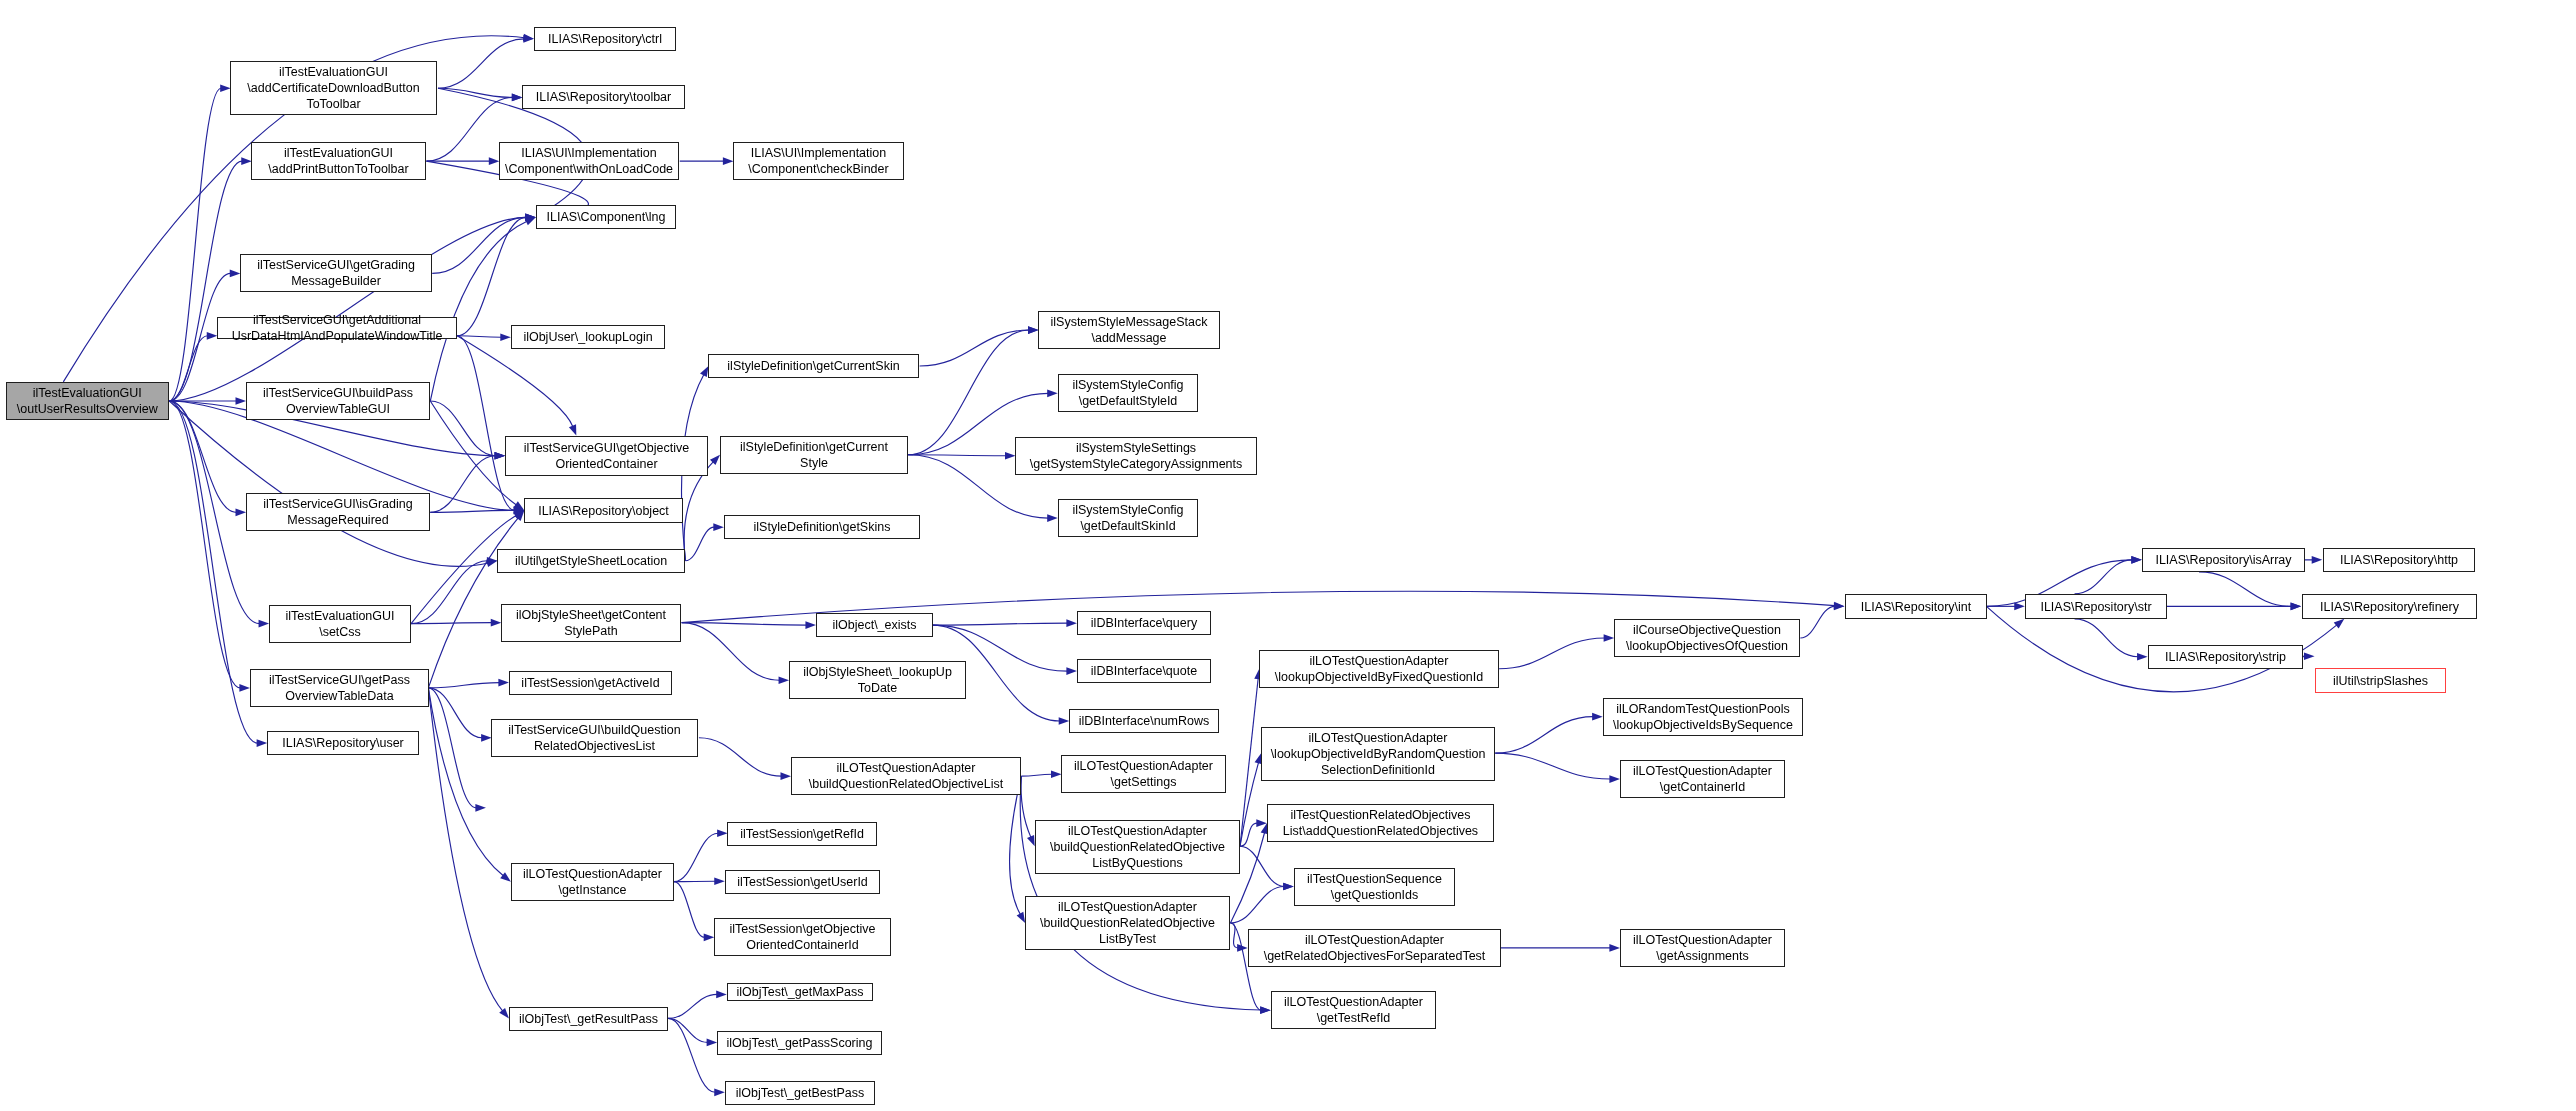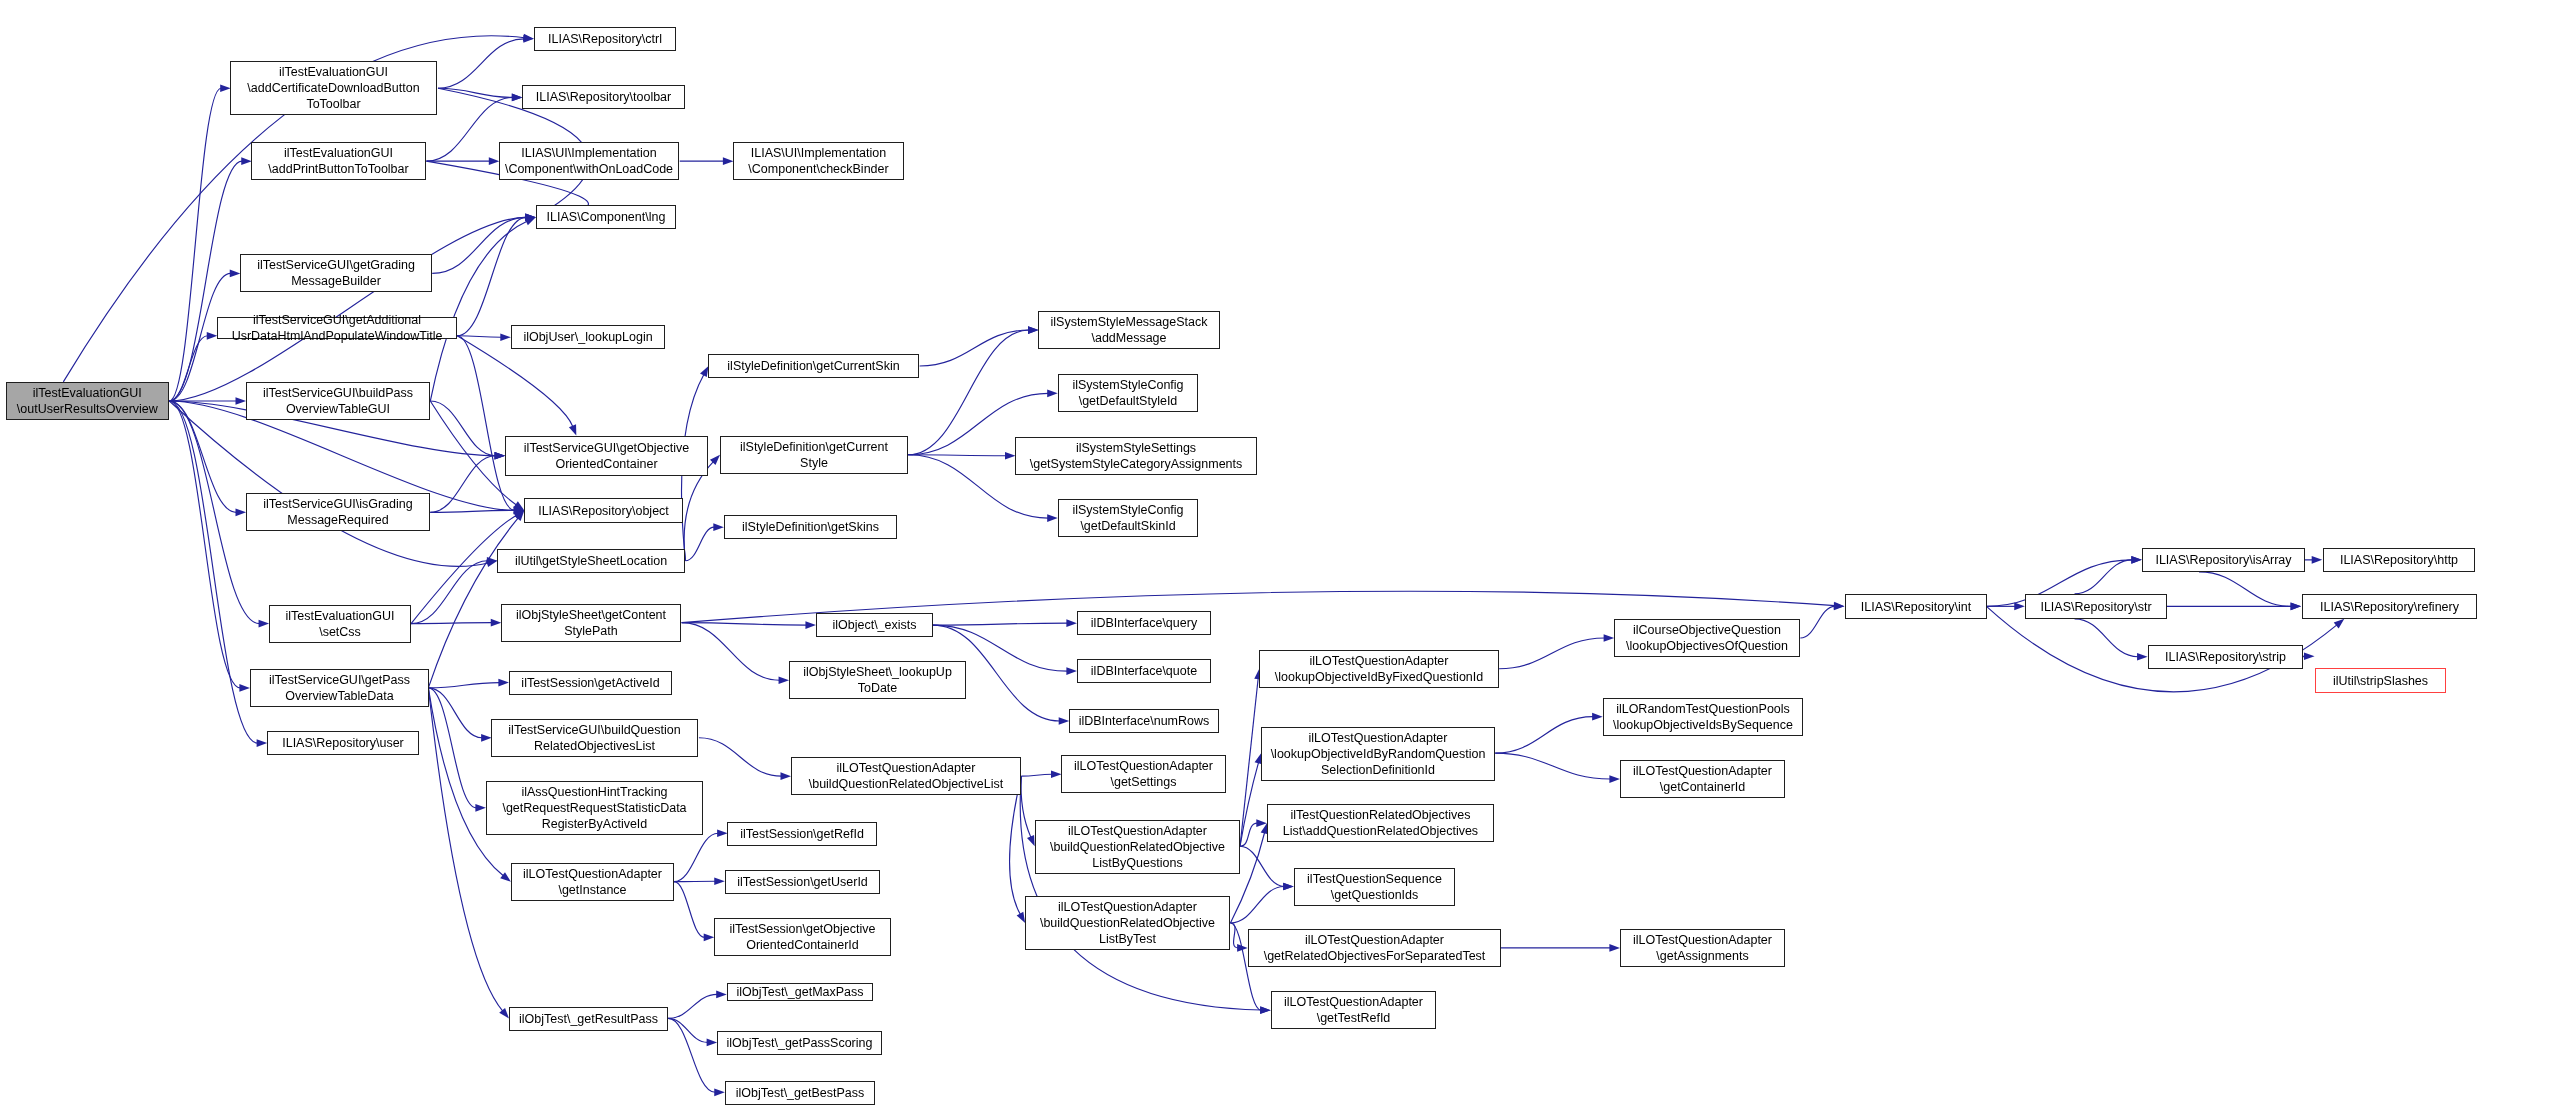--- a/index.html
+++ b/index.html
@@ -282,40 +282,35 @@
       <div class="line">ilObjStyleSheet\getContent</div>
       <div class="line">StylePath</div>
     </div>
     <div class="node" style="left: 509px; top: 671px; width: 163px; height: 24px;">
       <div class="line">ilTestSession\getActiveId</div>
     </div>
     <div class="node" style="left: 491px; top: 719px; width: 207px; height: 38px;">
       <div class="line">ilTestServiceGUI\buildQuestion</div>
       <div class="line">RelatedObjectivesList</div>
     </div>
-    <div class="node" style="left: 486px; top: 781px; width: 217px; height: 54px;">
-      <div class="line">ilAssQuestionHintTracking</div>
-      <div class="line">\getRequestRequestStatisticData</div>
-      <div class="line">RegisterByActiveId</div>
-    </div>
     <div class="node" style="left: 511px; top: 863px; width: 163px; height: 38px;">
       <div class="line">ilLOTestQuestionAdapter</div>
       <div class="line">\getInstance</div>
     </div>
     <div class="node" style="left: 509px; top: 1007px; width: 159px; height: 24px;">
       <div class="line">ilObjTest\_getResultPass</div>
     </div>
     <div class="node" style="left: 708px; top: 354px; width: 211px; height: 24px;">
       <div class="line">ilStyleDefinition\getCurrentSkin</div>
     </div>
     <div class="node" style="left: 720px; top: 436px; width: 188px; height: 38px;">
       <div class="line">ilStyleDefinition\getCurrent</div>
       <div class="line">Style</div>
     </div>
-    <div class="node" style="left: 724px; top: 515px; width: 173px; height: 24px;">
+    <div class="node" style="left: 724px; top: 515px; width: 196px; height: 24px;">
       <div class="line">ilStyleDefinition\getSkins</div>
     </div>
     <div class="node" style="left: 816px; top: 613px; width: 117px; height: 24px;">
       <div class="line">ilObject\_exists</div>
     </div>
     <div class="node" style="left: 789px; top: 661px; width: 177px; height: 38px;">
       <div class="line">ilObjStyleSheet\_lookupUp</div>
       <div class="line">ToDate</div>
     </div>
     <div class="node" style="left: 727px; top: 822px; width: 150px; height: 24px;">

